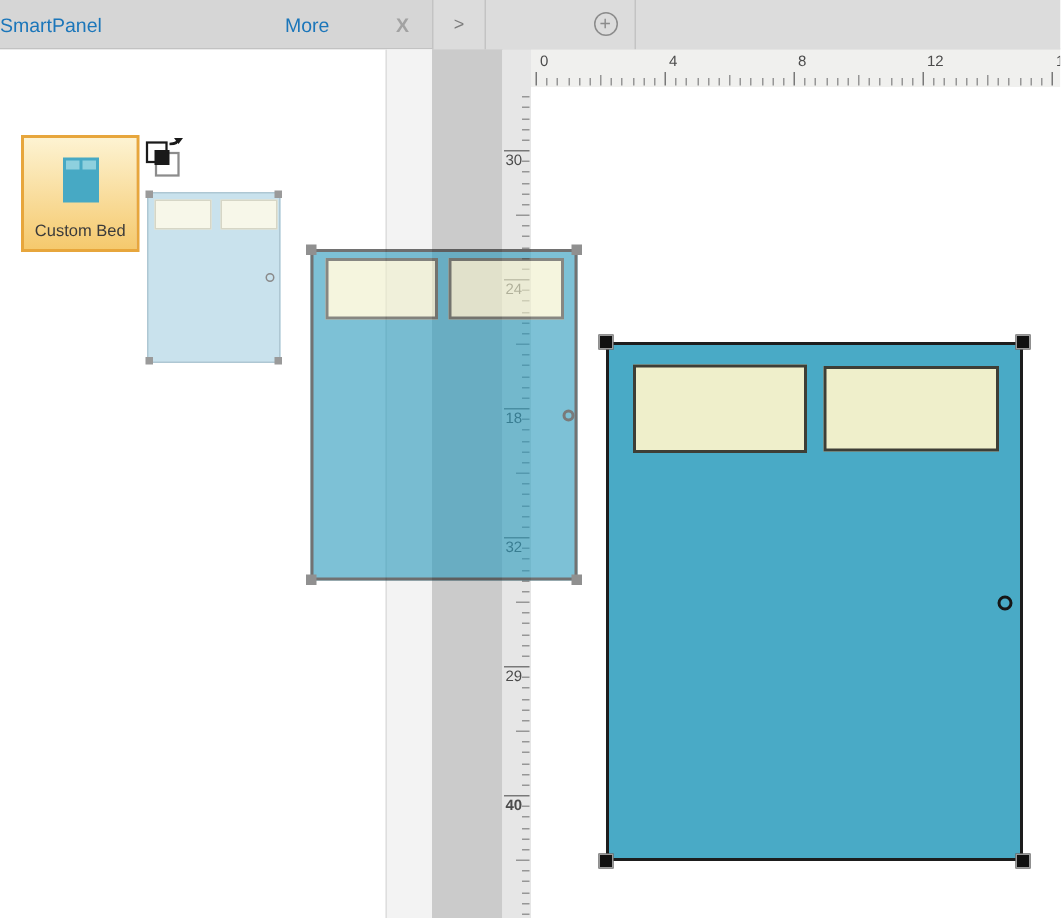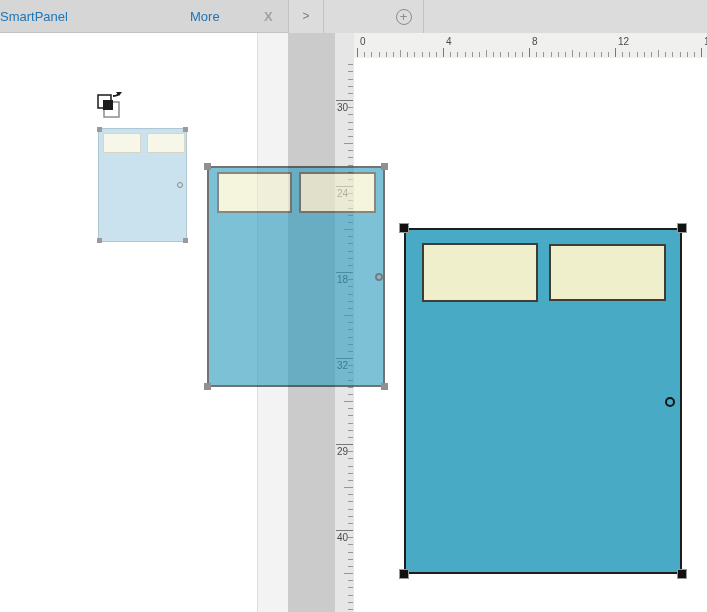--- a/index.html
+++ b/index.html
@@ -118,20 +118,27 @@
       <div class="seg seg-prev">&gt;</div>
       <div class="seg seg-add">
         <span class="plus-circle-icon">+</span>
       </div>
     </div>
   </div>
 
   <div class="panel">
     <div class="panel-gutter"></div>
 
+    <div class="tile">
+      <div class="tile-icon">
+        <div class="tp t1"></div>
+        <div class="tp t2"></div>
+      </div>
+      <div class="tile-label">Custom Bed</div>
+    </div>
 
     <svg class="cursor-svg" width="30" height="30" viewBox="0 0 30 30">
       <rect x="9" y="11" width="15" height="15" fill="none" stroke="#8c8c8c" stroke-width="1.5"></rect>
       <rect x="3" y="4" width="13" height="13" fill="#fff" stroke="#1a1a1a" stroke-width="1.5"></rect>
       <rect x="8" y="9" width="10" height="10" fill="#1a1a1a"></rect>
       <path d="M18 5 Q24 5 24 1" fill="none" stroke="#1a1a1a" stroke-width="1.8"></path>
       <path d="M21 1 L27 1 L24 5 Z" fill="#1a1a1a"></path>
     </svg>
 
     <div class="ghost-bed">
@@ -212,21 +219,21 @@
         <div class="vtick min" style="top: 432.5px;"></div>
         <div class="vtick min" style="top: 439.667px;"></div>
         <div class="vtick min" style="top: 446.833px;"></div>
         <div class="vtick med" style="top: 454px;"></div>
         <div class="vtick min" style="top: 461.167px;"></div>
         <div class="vtick min" style="top: 468.333px;"></div>
         <div class="vtick min" style="top: 475.5px;"></div>
         <div class="vtick min" style="top: 482.667px;"></div>
         <div class="vtick min" style="top: 489.833px;"></div>
         <div class="vtick maj" style="top: 497px;"></div>
-        <div class="vlab" style="top: 499px;">40</div>
+        <div class="vlab" style="top: 499px; font-weight: bold;">40</div>
         <div class="vtick min" style="top: 504.167px;"></div>
         <div class="vtick min" style="top: 511.333px;"></div>
         <div class="vtick min" style="top: 518.5px;"></div>
         <div class="vtick min" style="top: 525.667px;"></div>
         <div class="vtick min" style="top: 532.833px;"></div>
         <div class="vtick med" style="top: 540px;"></div>
         <div class="vtick min" style="top: 547.167px;"></div>
         <div class="vtick min" style="top: 554.333px;"></div>
         <div class="vtick min" style="top: 561.5px;"></div>
         <div class="vtick min" style="top: 568.667px;"></div>

